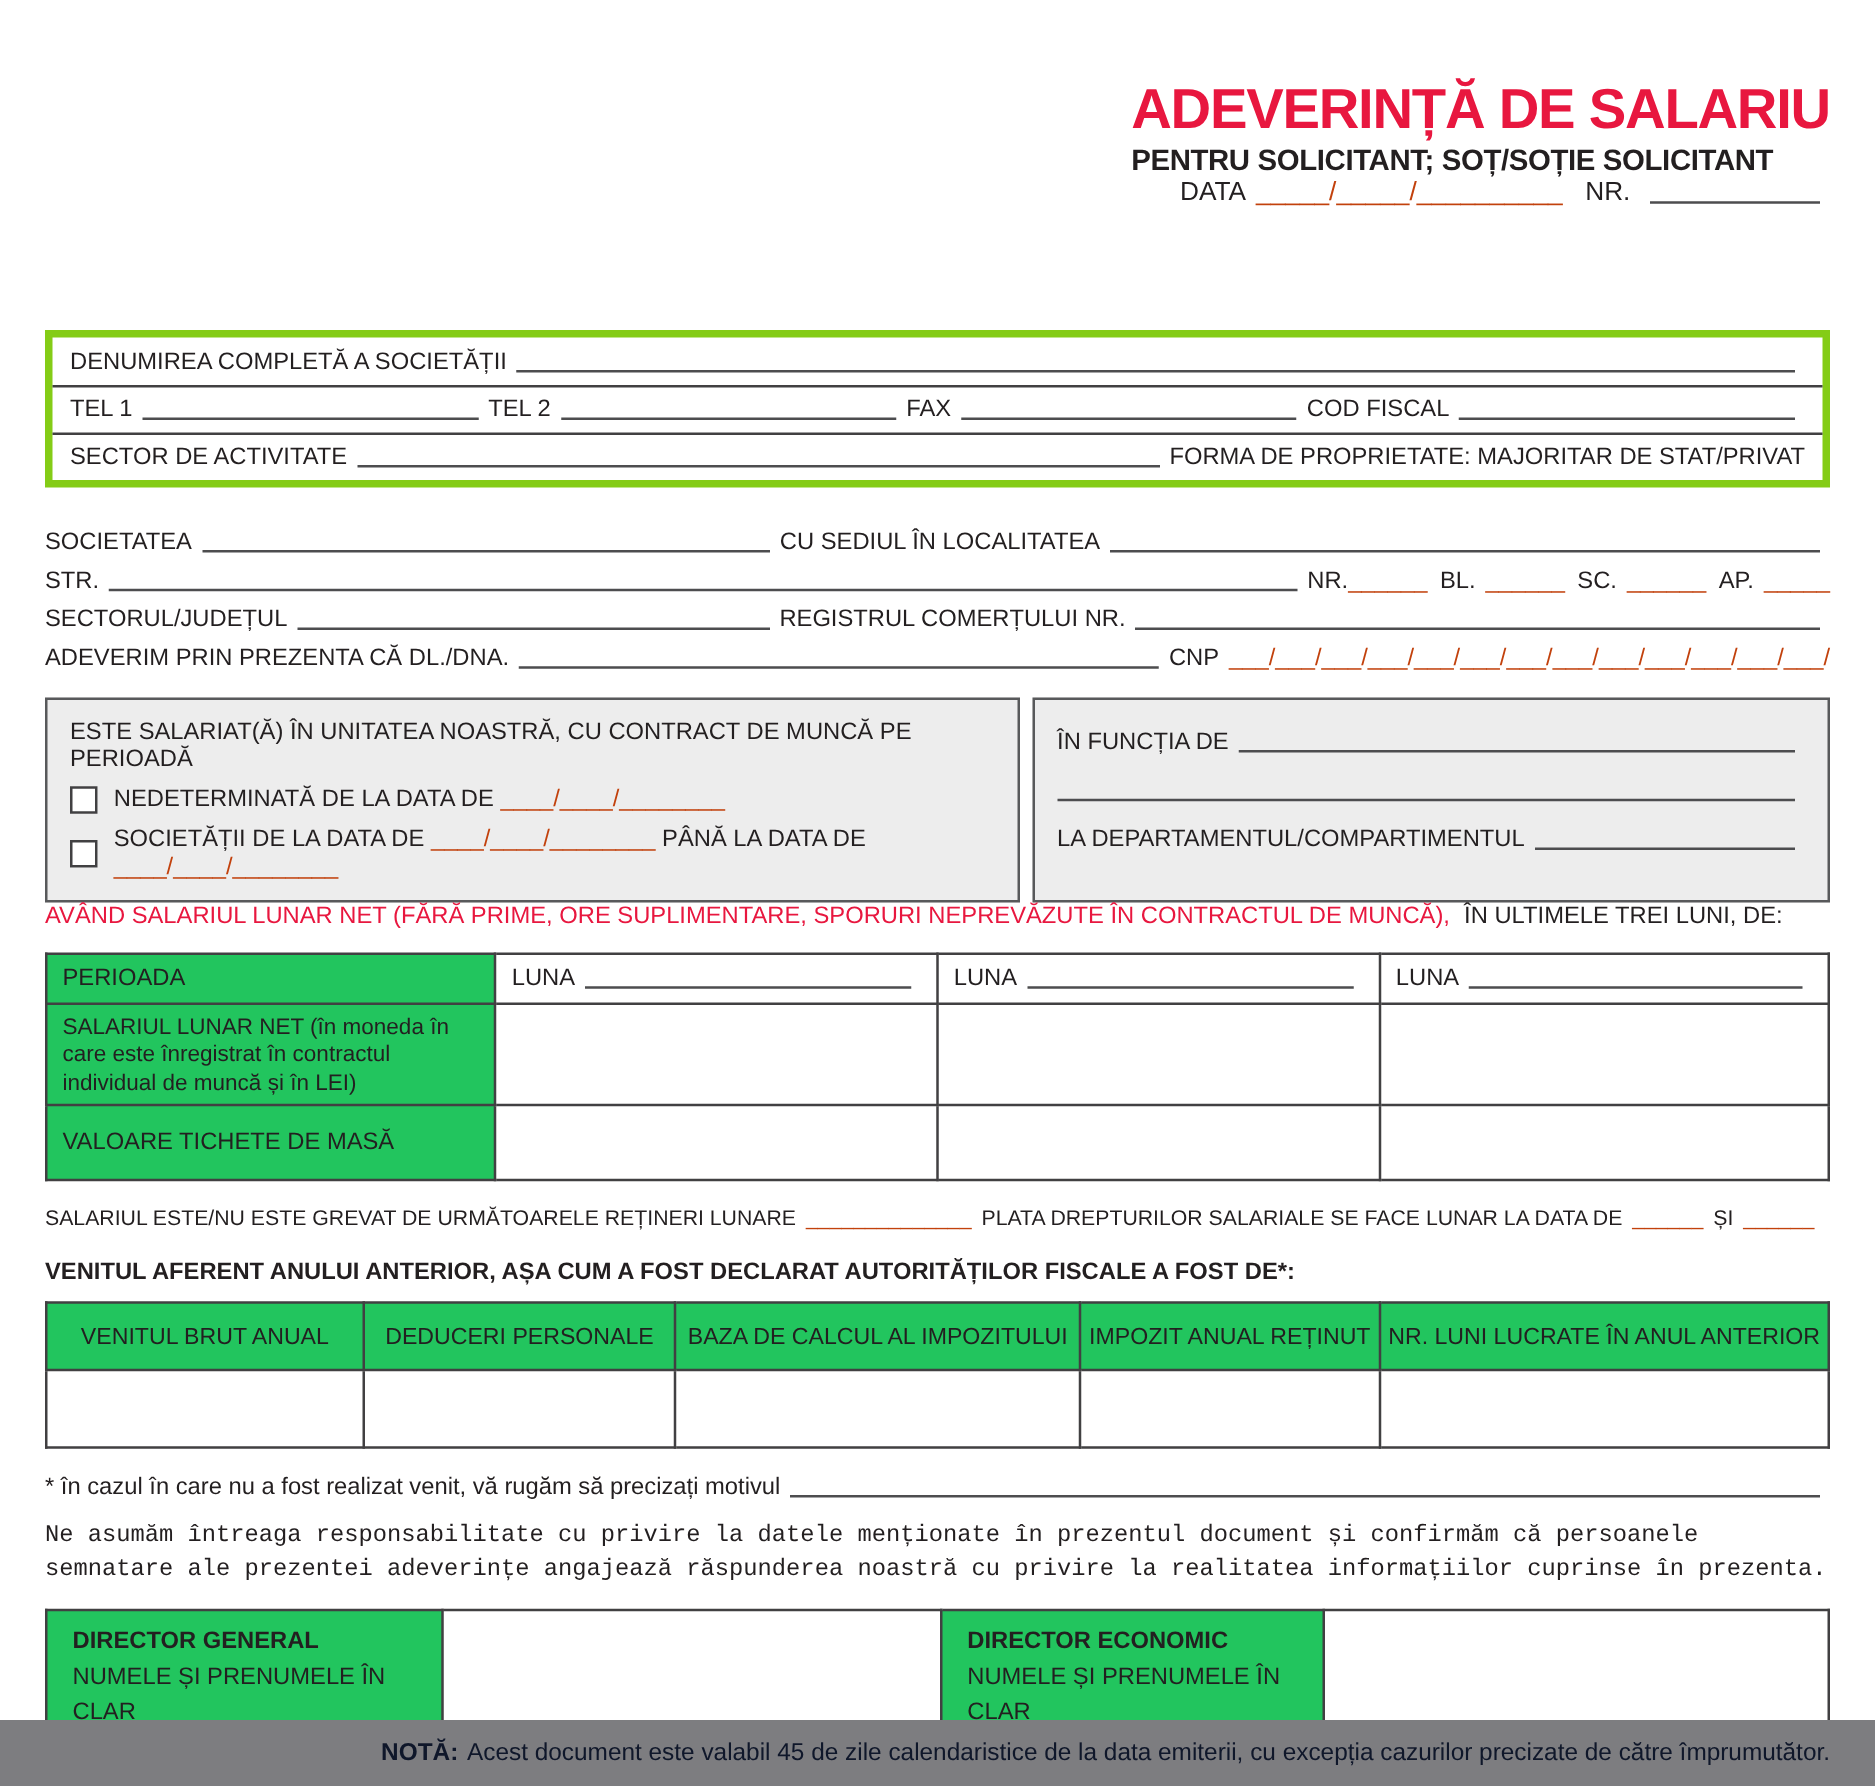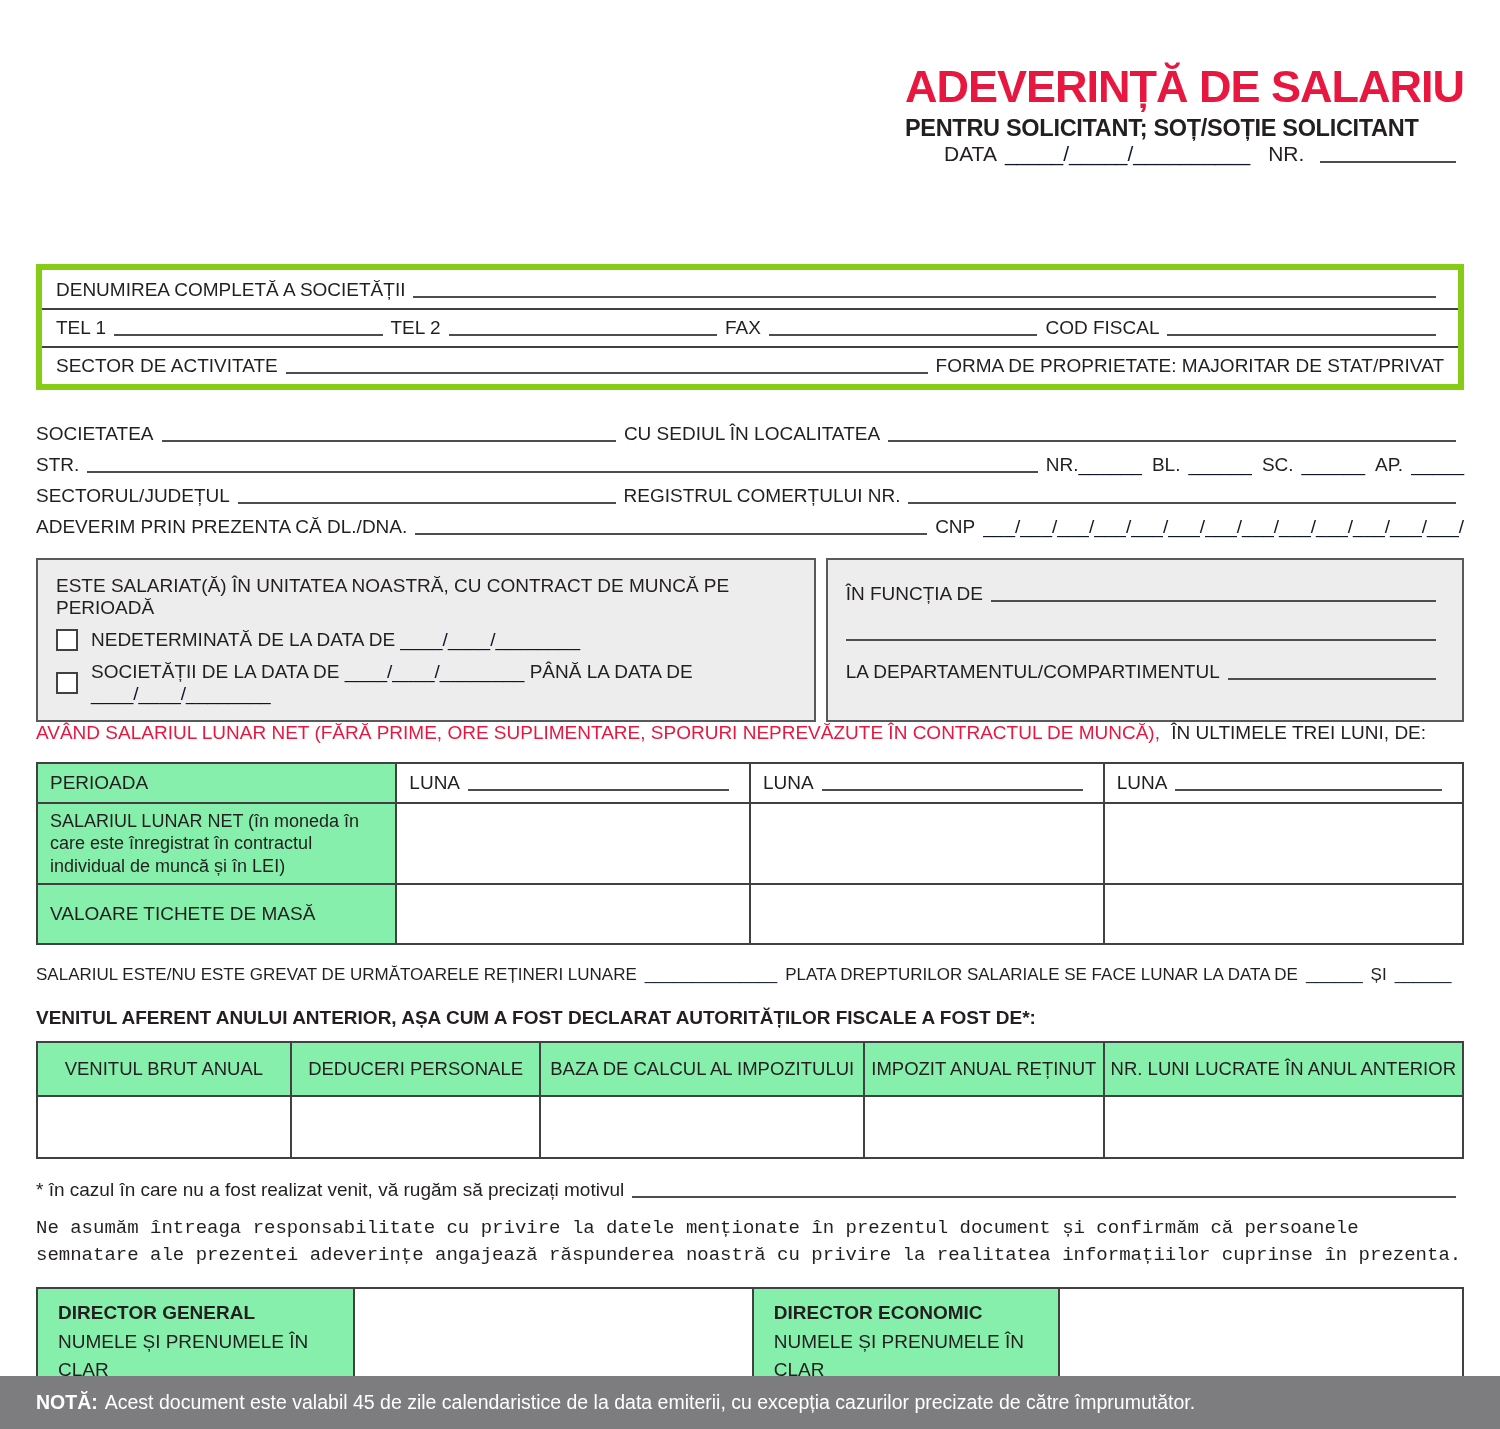--- a/index.html
+++ b/index.html
@@ -8,21 +8,21 @@
     width:1500px; height:1429px; position:relative; overflow:hidden;
     font-family:"Liberation Sans", sans-serif; color:#231f20; font-size:19px;
     background:#ffffff;
   }
   .content { padding:0 36px; }
 
   
   .frow { display:flex; align-items:flex-end; }
   .lbl { white-space:nowrap; }
   .ln { flex:1 1 auto; border-bottom:2px solid #4d4d4f; margin:0 8px 3px 8px; min-width:24px; height:1px; }
-  .blank { white-space:nowrap; color:#0f172a; }
+  .blank { white-space:nowrap; color:#c2410c; }
 
   
   .header-row { margin-top:64px; display:flex; justify-content:space-between; align-items:flex-end;flex-direction:column; }
   h1.title { margin:0; font-size:45px; line-height:1.02; font-weight:bold; letter-spacing:-1px; color:#e8173f; }
   .subtitle { margin-top:5px; font-size:23.5px; font-weight:bold; letter-spacing:-0.3px; }
   .date-nr { width:520px; display:flex; align-items:flex-end; font-size:21px; margin-bottom:2px; }
   .date-nr .lbl { margin-right:8px; }
   .date-nr .blank { margin-right:18px; }
 
   
@@ -46,21 +46,21 @@
   .ebox-right .frow + .frow { margin-top:9px; }
 
   
   .redline { }
   .redline .red { color:#e8173f; }
   .redline .blk { margin-left:6px; }
 
   
   table { border-collapse:collapse; width:100%; table-layout:fixed; }
   td, th { border:2px solid #414042; font-size:19px; font-weight:normal; }
-  .grey { background:#86efac; }
+  .grey { background:#22c55e; }
 
   .t1 { margin-top:18px; }
   .t1 td { padding:6px 12px; vertical-align:middle; }
   .t1 .hrow td { height:40px; }
   .t1 .r2 td { height:78px; }
   .t1 .r3 td { height:60px; }
   .t1 .wraplbl { font-size:18px; line-height:1.25; }
   .t1 .luna-cell { display:flex; align-items:flex-end; }
 
   .retineri { margin-top:20px; font-size:17px; display:flex; align-items:flex-end; gap:8px; white-space:nowrap; }
@@ -72,22 +72,22 @@
 
   .footnote { margin-top:20px; }
   .para { margin-top:14px; line-height:1.42;font-family:Liberation Mono, monospace; }
 
   .sig { margin-top:18px; }
   .sig td { height:112px; vertical-align:middle; padding:10px 20px; line-height:1.5; }
   .b { font-weight:bold; }
 
   .footer {
     position:absolute; left:0; bottom:0; width:100%; height:53px;
-    background:#7d7d80; color:#ffffff; display:flex; align-items:center;
-    padding:0 36px; font-size:19.5px;
+    background:#7d7d80; color:#0f172a; display:flex; align-items:center;
+    padding:0 36px; font-size:19.5px;justify-content:flex-end;
   }
   .footer .b { margin-right:7px; }
 </style>
 </head>
 <body>
 
 <div class="page">
   <div class="content">
 
     <div class="header-row">

